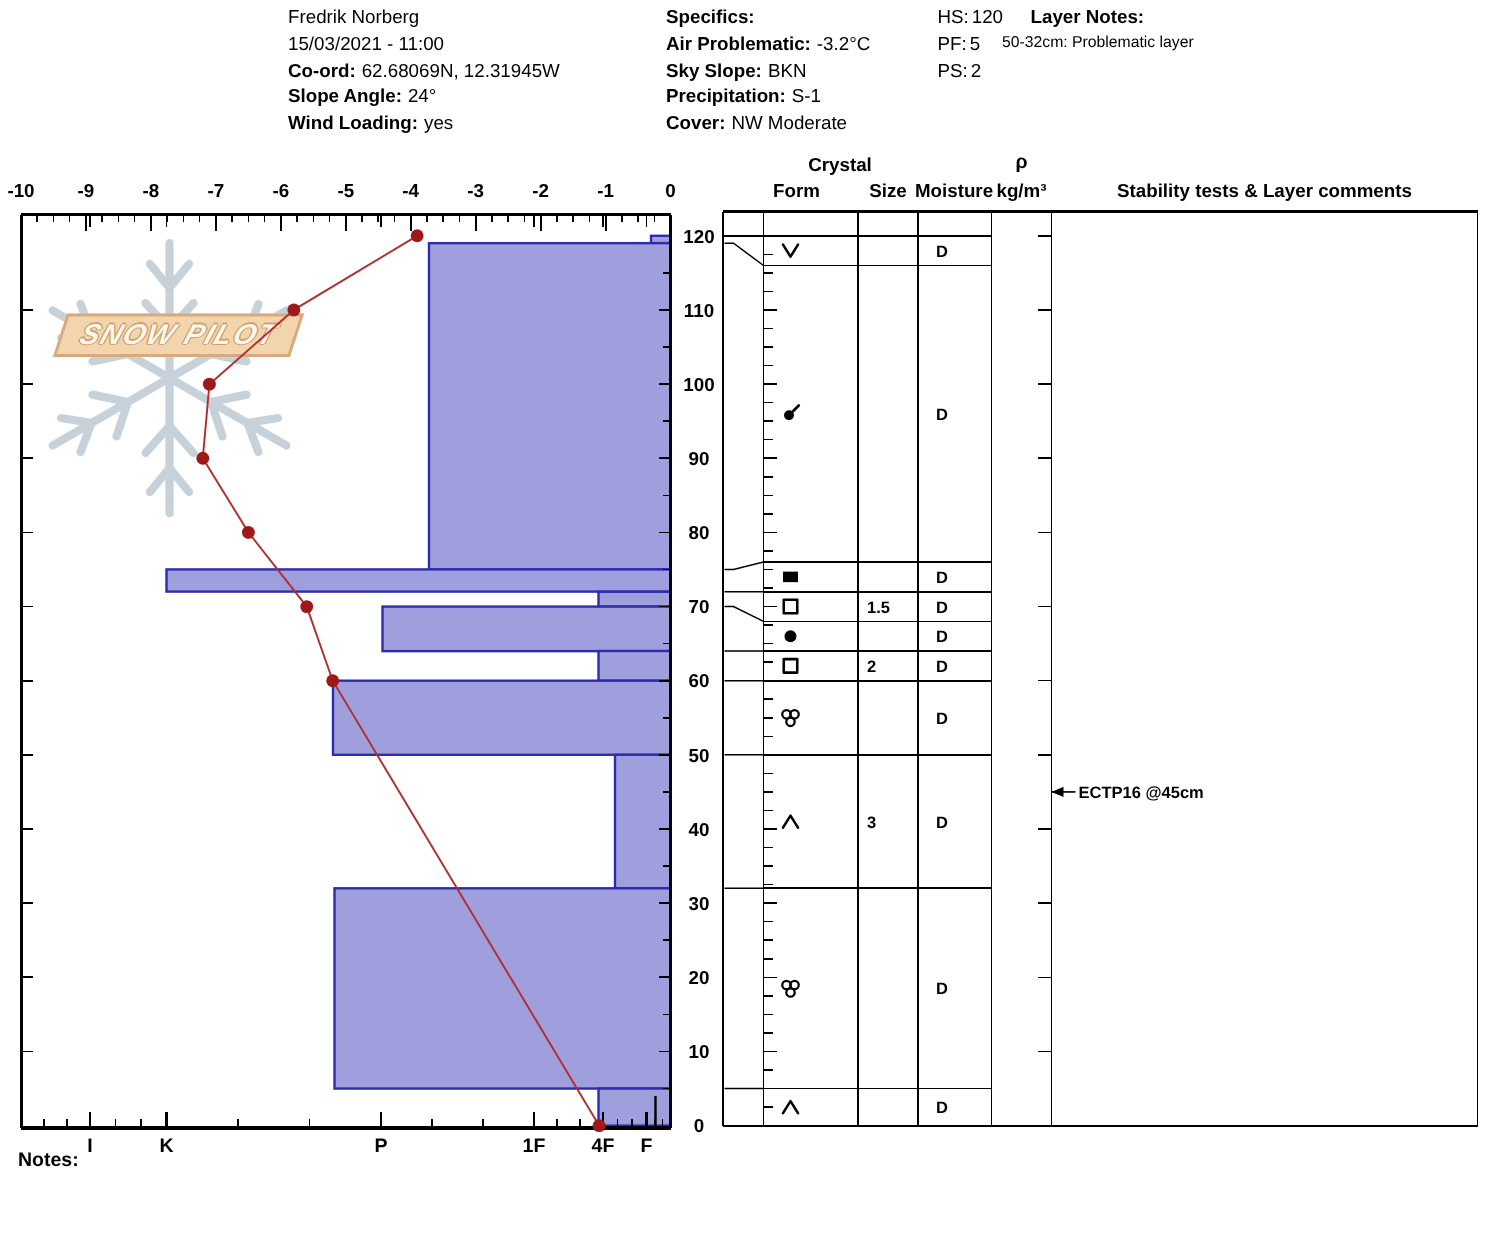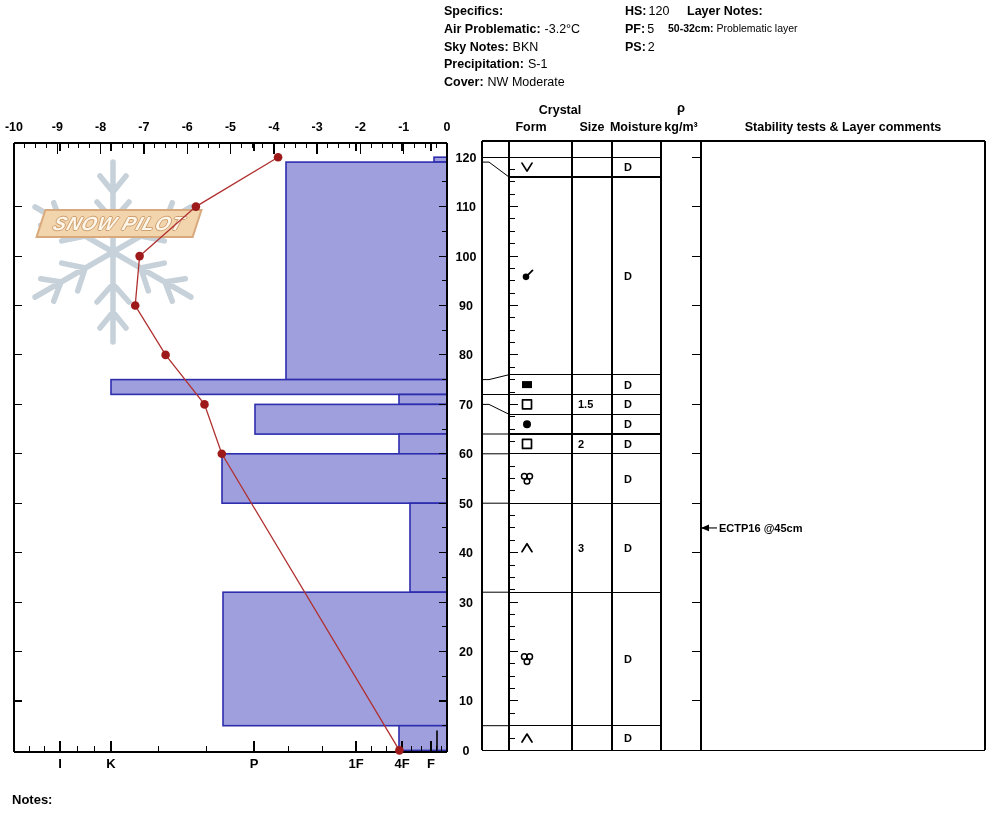--- a/index.html
+++ b/index.html
@@ -1,23 +1,23 @@
 <!DOCTYPE html>
 <html><head>
 <meta charset="utf-8">
 <style>
   html,body{margin:0;padding:0;background:#fff;}
   #canvas{position:relative;width:994px;height:840px;background:#fff;
           font-family:"Liberation Sans",sans-serif;color:#000;overflow:hidden;}
   .hcol{position:absolute;font-size:12.5px;line-height:17.8px;white-space:nowrap;}
-  .b{font-weight:bold;}
+  .b{font-weight:normal;}
   .lbl{font-weight:bold;margin-right:4px;}
   #layer-note-entry{position:absolute;left:668px;top:22px;font-size:10.5px;white-space:nowrap;}
   #layer-notes-title{position:absolute;left:687px;top:4px;font-size:12.5px;font-weight:bold;text-align:right;}
-  #notes-label{position:absolute;left:12px;top:765px;font-size:13px;font-weight:bold;margin-top:27px;}
+  #notes-label{position:absolute;left:12px;top:765px;font-size:13px;font-weight:bold;}
   #logo{position:absolute;left:18px;top:158px;width:210px;height:200px;}
   #logo-band{position:absolute;left:40px;top:209px;width:154px;height:25px;
              background:#f2d5ad;border:2px solid #d9a97e;transform:skewX(-18deg);
              display:flex;align-items:center;justify-content:center;}
   #logo-band span{font-weight:bold;font-style:italic;font-size:19px;letter-spacing:1px;
              color:#fdf6ea;white-space:nowrap;
              text-shadow:-1px 0 #cfa070,1px 0 #cfa070,0 -1px #cfa070,0 1px #cfa070;}
   #plot{position:absolute;left:0;top:0;}
 </style>
 </head>
@@ -335,25 +335,32 @@
       <circle cx="195.9" cy="206.6" r="4.3" fill="#9e1a1a"></circle>
       <circle cx="139.6" cy="256.1" r="4.3" fill="#9e1a1a"></circle>
       <circle cx="135.2" cy="305.5" r="4.3" fill="#9e1a1a"></circle>
       <circle cx="165.6" cy="354.9" r="4.3" fill="#9e1a1a"></circle>
       <circle cx="204.5" cy="404.4" r="4.3" fill="#9e1a1a"></circle>
       <circle cx="221.8" cy="453.8" r="4.3" fill="#9e1a1a"></circle>
       <circle cx="399.4" cy="750.4" r="4.3" fill="#9e1a1a"></circle>
     </svg>
 
 
+  <div class="hcol" style="left:192px;top:3px;">
+    <div class="hline">Fredrik Norberg</div>
+    <div class="hline">15/03/2021 - 11:00</div>
+    <div class="hline"><span class="lbl">Co-ord:</span><span>62.68069N, 12.31945W</span></div>
+    <div class="hline"><span class="lbl">Slope Angle:</span><span>24°</span></div>
+    <div class="hline"><span class="lbl">Wind Loading:</span><span>yes</span></div>
+  </div>
 
   <div class="hcol" style="left:444px;top:3px;">
     <div class="hline"><span class="lbl">Specifics:</span><span></span></div>
     <div class="hline"><span class="lbl">Air Problematic:</span><span>-3.2°C</span></div>
-    <div class="hline"><span class="lbl">Sky Notes:</span><span>BKN</span></div>
+    <div class="hline"><span class="lbl">Sky Slope:</span><span>BKN</span></div>
     <div class="hline"><span class="lbl">Precipitation:</span><span>S-1</span></div>
     <div class="hline"><span class="lbl">Cover:</span><span>NW Moderate</span></div>
   </div>
 
   <div class="hcol" style="left:625px;top:3px;">
     <div class="hline"><span class="b">HS:</span><span style="margin-left:2px">120</span></div>
     <div class="hline"><span class="b">PF:</span><span style="margin-left:2px">5</span></div>
     <div class="hline"><span class="b">PS:</span><span style="margin-left:2px">2</span></div>
   </div>
 

